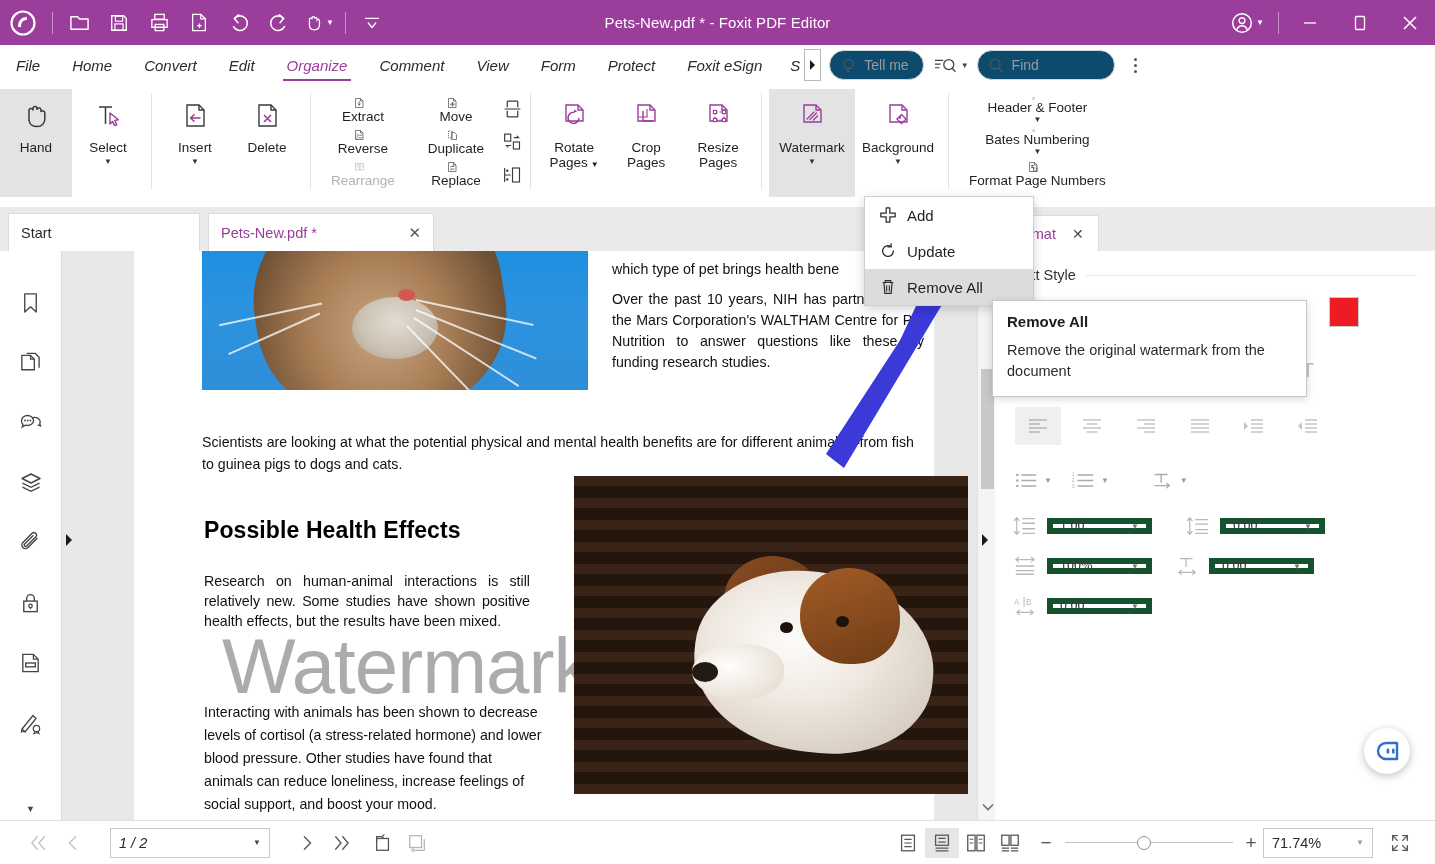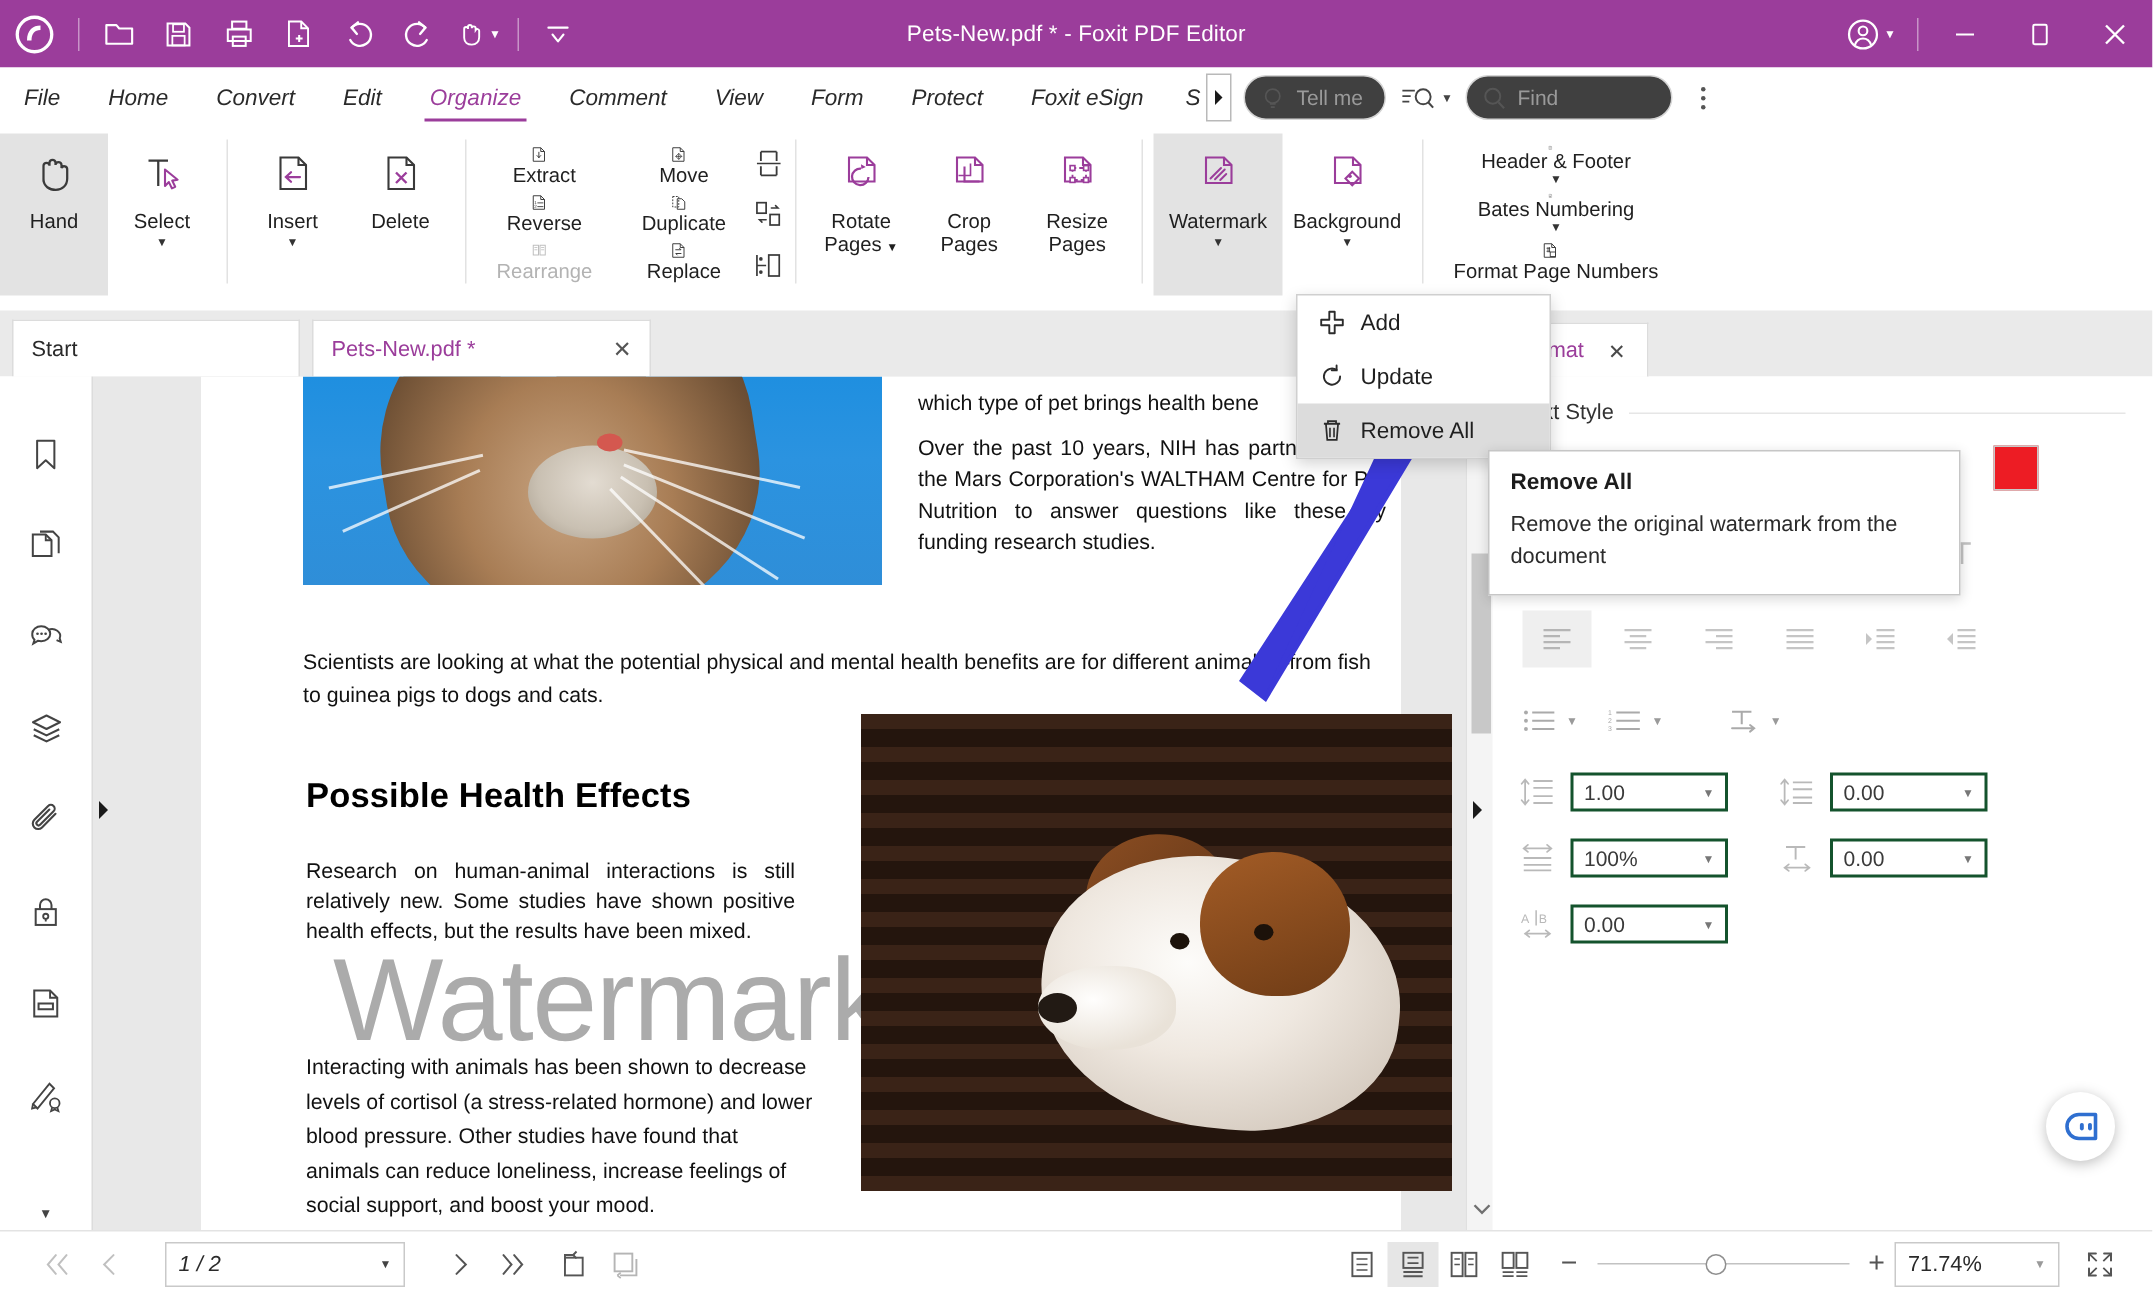--- a/index.html
+++ b/index.html
@@ -46,21 +46,21 @@
     content: ""; position: absolute; left: 12px; right: 12px; bottom: 4px;
     height: 2.5px; background: #9b3d9b;
   }
   .menu-item.clipped { overflow: hidden; width: 28px; padding: 0 0 0 12px; }
   .menu-more {
     width: 17px; height: 32px; border: 1px solid #b9b9b9; background: #fff;
     display: flex; align-items: center; justify-content: center; margin-left: -2px;
   }
   .pill {
     height: 30px; border: 1px solid #d5d5d5; border-radius: 15px; display: flex;
-    align-items: center; padding: 0 14px 0 10px; margin-left: 8px; background: #404040; text-align: center;
+    align-items: center; padding: 0 14px 0 10px; margin-left: 8px; background: #0c4a6e; text-align: center;
   }
   .pill .ph { font-size: 14px; color: #9a9a9a; margin-left: 7px; }
   .menu-icon-btn { display: flex; align-items: center; margin-left: 10px; }
   .kebab { width: 26px; display: flex; flex-direction: column; align-items: center; gap: 3px; margin-left: 8px; }
   .kebab i { width: 3px; height: 3px; background: #555; border-radius: 50%; display: block; }
 
   
   .ribbon {
     position: absolute; left: 0; top: 85px; width: 1435px; height: 122px;
     background: #fff; display: flex; align-items: flex-start; padding-top: 4px;
@@ -182,22 +182,22 @@
   .rp-tab .x { margin-left: 16px; color: #4a4a4a; font-size: 14px; }
   .rp-section { display: flex; align-items: center; padding: 16px 18px 0 18px; }
   .rp-section .t { font-size: 14.5px; color: #333; white-space: nowrap; }
   .rp-section .ln { flex: 1; height: 1px; background: #e6e6e6; margin-left: 10px; }
   .rp-row { display: flex; align-items: center; padding: 0 18px; }
   .colorswatch { width: 30px; height: 30px; border: 1px solid #c8c8c8; }
   .rp-iconrow { display: flex; align-items: center; gap: 8px; padding: 0 20px; }
   .rp-ico { width: 46px; height: 38px; display: flex; align-items: center; justify-content: center; }
   .rp-ico.sel { background: #efefef; }
   .spin {
-    width: 105px; height: 26px; border: 2px solid #14532d; background: #fff;
-    display: flex; align-items: center; padding: 0 7px; font-size: 14px; color: #3a3a3a;
+    width: 105px; height: 16px; border: 6px solid #14532d; background: #fff;
+    display: flex; align-items: center; padding: 0 7px; font-size: 14px; color: #3a3a3a; font-family: Liberation Serif, serif;
   }
   .spin .dd { margin-left: auto; font-size: 8px; color: #777; }
   .spinrow { display: flex; align-items: center; gap: 10px; }
   .chatbubble {
     position: absolute; right: 25px; bottom: 46px; width: 46px; height: 46px; border-radius: 50%;
     background: #fff; box-shadow: 0 2px 9px rgba(0,0,0,.26);
     display: flex; align-items: center; justify-content: center;
   }
 
   
@@ -853,21 +853,21 @@
             <path d="M4 3v18m-2.5-15L4 3l2.5 3M1.5 18L4 21l2.5-3" fill="none" stroke="#b9b9b9" stroke-width="1.3" stroke-linecap="round"></path>
             <path d="M10 5h14M10 10h14M10 16h14M10 20h14" stroke="#b9b9b9" stroke-width="1.4"></path>
           </svg>
         <div class="spin">
             <span>0.00</span>
             <span class="dd">▼</span>
           </div>
       </div>
     </div>
 
-    <div class="rp-row" style="margin-top:18px;gap:12px">
+    <div class="rp-row" style="margin-top:18px;gap:1px">
       <div class="spinrow">
         <svg width="24" height="22" viewBox="0 0 26 24">
             <path d="M3 5h20m-3-2.5L23 5l-3 2.5M6 2.5L3 5l3 2.5" fill="none" stroke="#b9b9b9" stroke-width="1.3" stroke-linecap="round"></path>
             <path d="M3 12h20M3 17h20M3 21h20" stroke="#b9b9b9" stroke-width="1.4"></path>
           </svg>
         <div class="spin">
             <span>100%</span>
             <span class="dd">▼</span>
           </div>
       </div>

